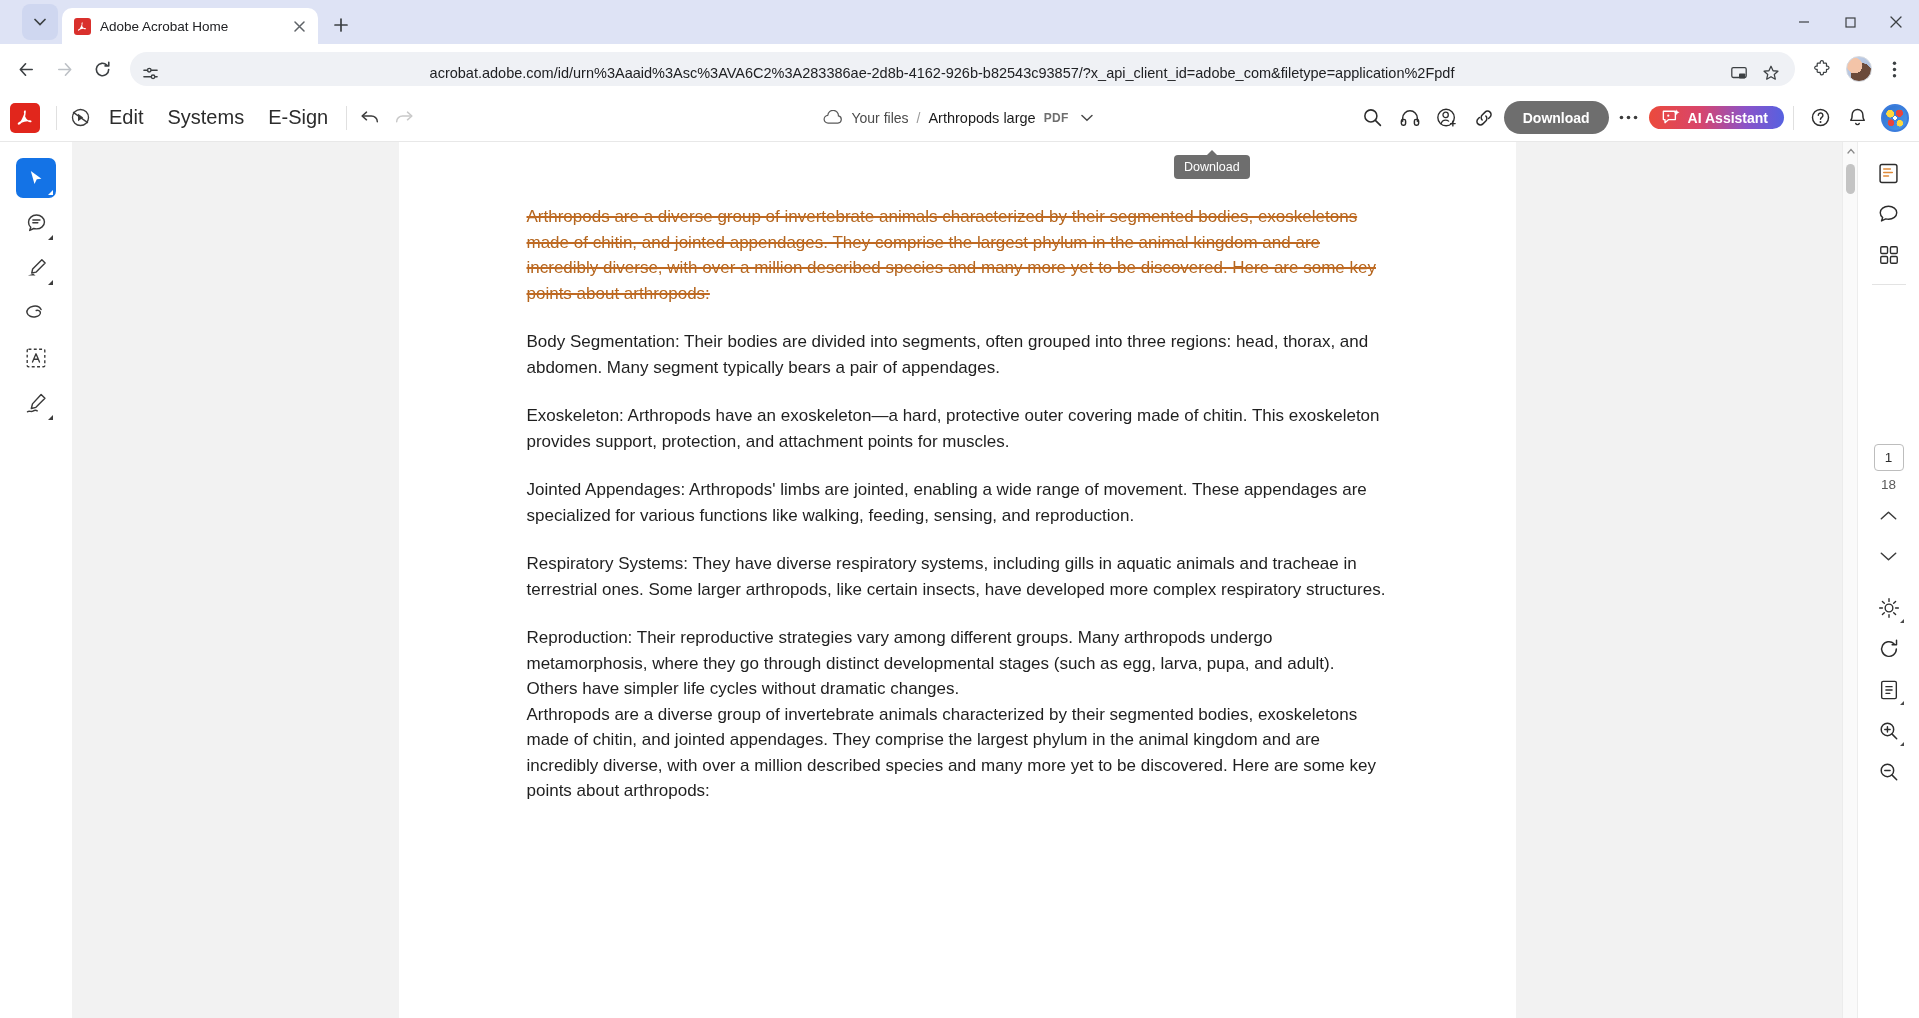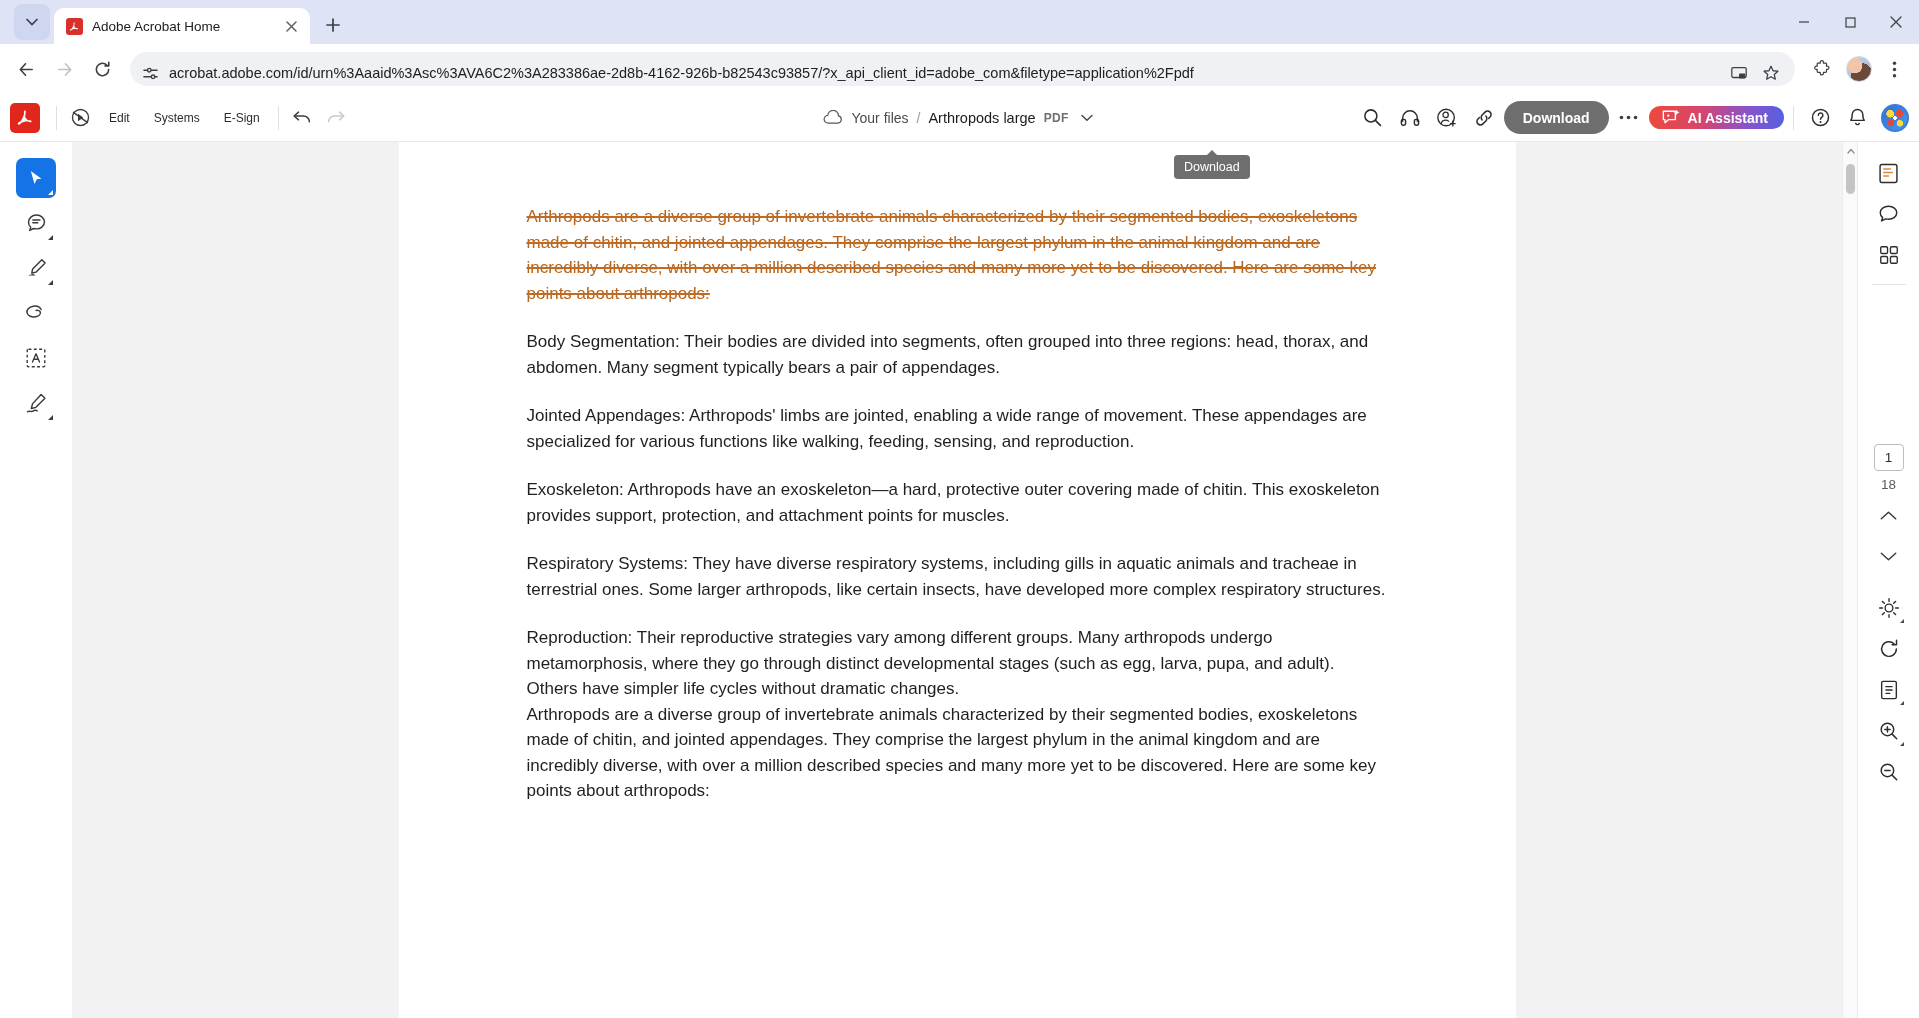--- a/index.html
+++ b/index.html
@@ -7,21 +7,21 @@
     width: 1919px; height: 1018px;
     font-family: "Liberation Sans", sans-serif;
     overflow: hidden; background: #fff;
   }
 
   
   .browser { width: 1919px; height: 1018px; display: flex; flex-direction: column; background:#dee3f5; }
 
   .tabstrip {
     height: 44px; background:#dee3f5; display:flex; align-items:flex-end;
-    padding-left: 14px; position: relative;
+    padding-left: 22px; position: relative;
   }
   .tab-chevron {
     width:36px; height:36px; border-radius:8px; background:#cfd7f0;
     display:flex; align-items:center; justify-content:center; margin-bottom:4px;
     margin-right:4px; cursor:pointer;
   }
   .tab {
     height:36px; min-width:256px; max-width:300px; background:#fff;
     border-radius:10px 10px 0 0; display:flex; align-items:center;
     padding:0 8px 0 12px; gap:9px; position:relative;
@@ -42,21 +42,21 @@
   .win-controls { position:absolute; right:0; top:0; height:44px; display:flex; align-items:center; }
   .win-btn { width:46px; height:44px; display:flex; align-items:center; justify-content:center; cursor:pointer; }
 
   .toolbar {
     height:50px; background:#fff; display:flex; align-items:center; gap:2px; padding:0 8px;
   }
   .nav-btn { width:36px; height:36px; border-radius:50%; display:flex; align-items:center;
     justify-content:center; cursor:pointer; flex:none; }
   .omnibox {
     flex:1; height:34px; background:#eff1f5; border-radius:18px; display:flex;
-    align-items:center; padding:8px 10px 0 12px; margin:0 8px; gap:10px; min-width:0;
+    align-items:center; padding:8px 10px 0 12px; margin:0 8px; gap:10px; min-width:0;text-align:center;
   }
   .omni-url { font-size:14.5px; color:#202124; white-space:nowrap; overflow:hidden;
     text-overflow:ellipsis; flex:1; }
   .omni-right { display:flex; align-items:center; gap:4px; flex:none; }
   .omni-icon { width:28px; height:28px; display:flex; align-items:center; justify-content:center;
     border-radius:50%; cursor:pointer; }
   .ext-icon { width:34px; height:34px; display:flex; align-items:center; justify-content:center;
     border-radius:50%; cursor:pointer; flex:none; }
   .profile-pic {
     width:26px; height:26px; border-radius:50%; flex:none; margin-left:2px;
@@ -72,21 +72,21 @@
   .ac-header {
     height:48px; display:flex; align-items:center; border-bottom:1px solid #e8e8e8;
     padding:0 10px; position:relative; background:#fff; flex:none;
   }
   .ac-logo { width:30px; height:30px; background:#e1261c; border-radius:5px;
     display:flex; align-items:center; justify-content:center; margin-right:10px; flex:none; }
   .ac-divider { width:1px; height:24px; background:#e0e0e0; margin:0 6px; flex:none; }
   .ac-icon-btn { width:34px; height:34px; border-radius:5px; display:flex;
     align-items:center; justify-content:center; cursor:pointer; flex:none; }
   .ac-menu {
-    font-size:12px; color:#2c2c2c; padding:6px 12px; border-radius:5px; cursor:pointer;
+    font-size:20px; color:#2c2c2c; padding:6px 12px; border-radius:5px; cursor:pointer;
     white-space:nowrap;
   }
   .ac-center {
     position:absolute; left:50%; transform:translateX(-50%); display:flex;
     align-items:center; gap:8px; white-space:nowrap;
   }
   .ac-breadcrumb { font-size:14px; color:#4b4b4b; cursor:pointer; }
   .ac-slash { font-size:14px; color:#9a9a9a; }
   .ac-filename { font-size:14.5px; color:#1b1b1b; font-weight:normal; }
   .ac-pdfbadge { font-size:12px; color:#6e6e6e; font-weight:bold; letter-spacing:.3px; }
@@ -442,22 +442,22 @@
               <path d="M2.6 20.6c2-1.6 3.6.6 5.6-.6s2.8-1.4 4.6-.4" stroke="#3a3a3a" stroke-width="1.5" fill="none" stroke-linecap="round"></path>
             </svg>
           <span class="tool-corner"></span>
         </div>
       </div>
 
       <div class="doc-area">
         <div class="page">
           <p class="para struck">Arthropods are a diverse group of invertebrate animals characterized by their segmented bodies, exoskeletons made of chitin, and jointed appendages. They comprise the largest phylum in the animal kingdom and are incredibly diverse, with over a million described species and many more yet to be discovered. Here are some key points about arthropods:</p>
           <p class="para">Body Segmentation: Their bodies are divided into segments, often grouped into three regions: head, thorax, and abdomen. Many segment typically bears a pair of appendages.</p>
+          <p class="para">Exoskeleton: Arthropods have an exoskeleton—a hard, protective outer covering made of chitin. This exoskeleton provides support, protection, and attachment points for muscles.</p>
           <p class="para">Jointed Appendages: Arthropods' limbs are jointed, enabling a wide range of movement. These appendages are specialized for various functions like walking, feeding, sensing, and reproduction.</p>
-          <p class="para">Exoskeleton: Arthropods have an exoskeleton—a hard, protective outer covering made of chitin. This exoskeleton provides support, protection, and attachment points for muscles.</p>
           <p class="para">Respiratory Systems: They have diverse respiratory systems, including gills in aquatic animals and tracheae in terrestrial ones. Some larger arthropods, like certain insects, have developed more complex respiratory structures.</p>
           <p class="para tight">Reproduction: Their reproductive strategies vary among different groups. Many arthropods undergo metamorphosis, where they go through distinct developmental stages (such as egg, larva, pupa, and adult). Others have simpler life cycles without dramatic changes.</p>
           <p class="para">Arthropods are a diverse group of invertebrate animals characterized by their segmented bodies, exoskeletons made of chitin, and jointed appendages. They comprise the largest phylum in the animal kingdom and are incredibly diverse, with over a million described species and many more yet to be discovered. Here are some key points about arthropods:</p>
         </div>
       </div>
 
       <div class="vscroll-track">
         <div class="vscroll-arrow" style="top:2px;">
           <svg width="8" height="6" viewBox="0 0 8 6">
               <path d="M1 5L4 1.4L7 5" stroke="#8a8a8a" stroke-width="1.3" fill="none" stroke-linecap="round"></path>

